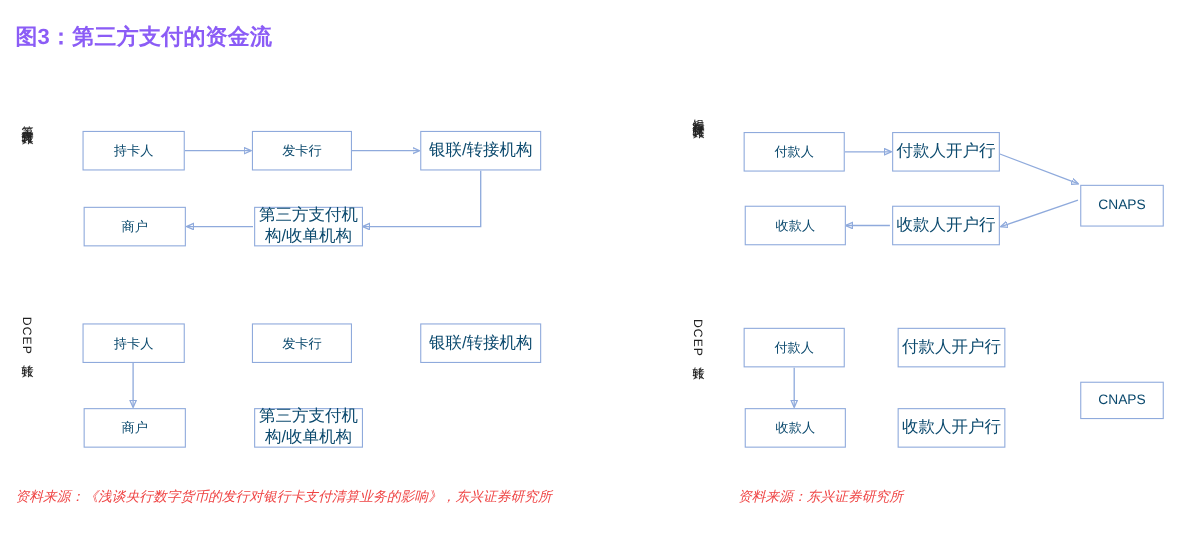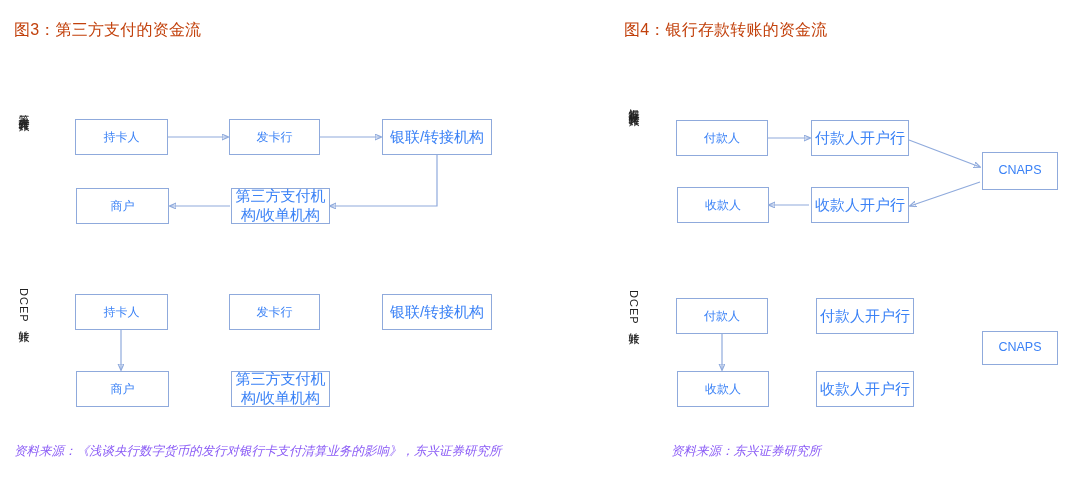--- a/index.html
+++ b/index.html
@@ -14,23 +14,23 @@
   .page{position:relative;width:1080px;height:496px;}
 
   
   .panel{position:absolute;top:0;height:496px;}
   #panel-left{left:0;width:610px;}
   #panel-right{left:610px;width:470px;}
 
   
   .fig-title{
     position:absolute;
-    font-size:16px;
-    font-weight:normal;
-    color:#c2410c;
+    font-size:20px;
+    font-weight:bold;
+    color:#8b5cf6;
     letter-spacing:0.2px;
     white-space:nowrap;
   }
   #title-left{left:14px;top:20px;}
   #title-right{left:14px;top:20px;}
 
   
   .row-label{
     position:absolute;
     font-size:11px;
@@ -49,47 +49,47 @@
   .node{
     position:absolute;
     box-sizing:border-box;
     border:1px solid #8faadc;
     background:#ffffff;
     display:flex;
     align-items:center;
     justify-content:center;
     text-align:center;
     font-size:12px;
-    color:#3b82f6;
+    color:#0c4a6e;
     line-height:1.25;
     padding:2px 3px;
   }
   .node.small{font-size:15px;}
-  .node.latin{font-size:12.5px;}
+  .node.latin{font-size:12.5px;margin-top:16px;}
 
   
   svg.wires{
     position:absolute;left:0;top:0;
     width:100%;height:100%;
     overflow:visible;
     pointer-events:none;
   }
   svg.wires line, svg.wires path, svg.wires polyline{
     stroke:#8faadc;
     stroke-width:1.2;
     fill:none;
   }
 
   
   .source{
     position:absolute;
     font-family:"Liberation Serif","DejaVu Serif",serif;
     font-style:italic;
     font-size:12.5px;
-    color:#8b5cf6;
+    color:#ef4444;
     line-height:1.9;
   }
   #source-left{left:14px;top:440px;width:585px;}
   #source-right{left:14px;top:440px;width:430px;margin-left:47px;}
 </style>
 </head>
 <body>
 
 <div class="page">
 
@@ -137,21 +137,20 @@
 
     <div class="node" style="left:76px;top:371px;width:93px;height:36px;">商户</div>
 
     <div class="node small" style="left:231px;top:371px;width:99px;height:36px;">第三方支付机构/收单机构</div>
 
     <div class="source" id="source-left">资料来源：《浅谈央行数字货币的发行对银行卡支付清算业务的影响》，东兴证券研究所</div>
   </div>
 
   <div class="panel" id="panel-right">
 
-    <div class="fig-title" id="title-right">图4：银行存款转账的资金流</div>
 
     <svg class="wires" viewBox="0 0 470 496">
       <defs>
         <marker id="arrR" markerWidth="7" markerHeight="7" refX="6" refY="3.2" orient="auto" markerUnits="userSpaceOnUse">
           <path d="M0,0.4 L6.4,3.2 L0,6 z" fill="#8faadc" stroke="none"></path>
         </marker>
       </defs>
 
       <line x1="158" y1="138" x2="200" y2="138" marker-end="url(#arrR)"></line>
 

